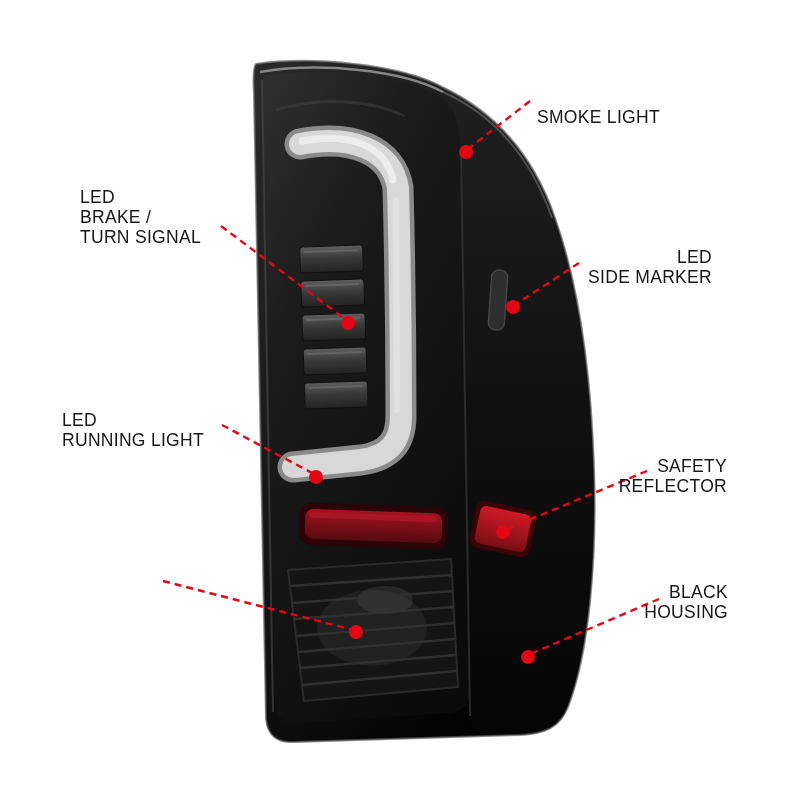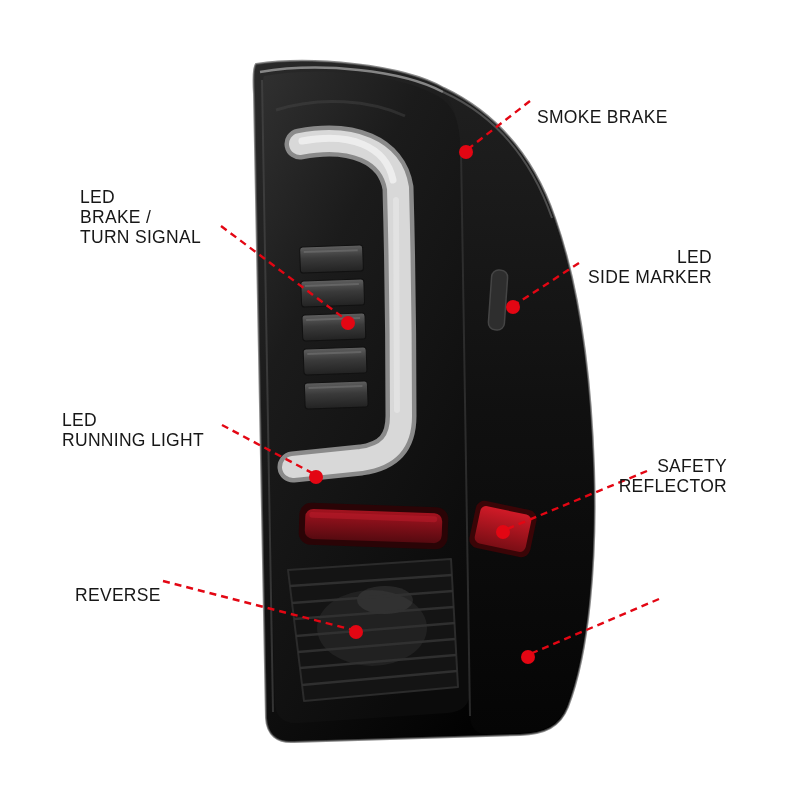--- a/index.html
+++ b/index.html
@@ -154,36 +154,37 @@
       <circle cx="348" cy="323" r="7"></circle>
       <circle cx="513" cy="307" r="7"></circle>
       <circle cx="316" cy="477" r="7"></circle>
       <circle cx="503" cy="532" r="7"></circle>
       <circle cx="356" cy="632" r="7"></circle>
       <circle cx="528" cy="657" r="7"></circle>
     </g>
   </svg>
 
   <div class="callout left" id="co-smoke">
-    <span>SMOKE BRAKE</span>
+    <span>SMOKE LIGHT</span>
   </div>
   <div class="callout left" id="co-brake">
     <span>LED
 BRAKE /
 TURN SIGNAL</span>
   </div>
   <div class="callout right" id="co-side">
     <span>LED
 SIDE MARKER</span>
   </div>
   <div class="callout left" id="co-running">
     <span>LED
 RUNNING LIGHT</span>
   </div>
   <div class="callout right" id="co-safety">
     <span>SAFETY
 REFLECTOR</span>
   </div>
-  <div class="callout left" id="co-reverse">
-    <span>REVERSE</span>
+  <div class="callout right" id="co-housing">
+    <span>BLACK
+HOUSING</span>
   </div>
 
 </div>
 
 </body></html>

